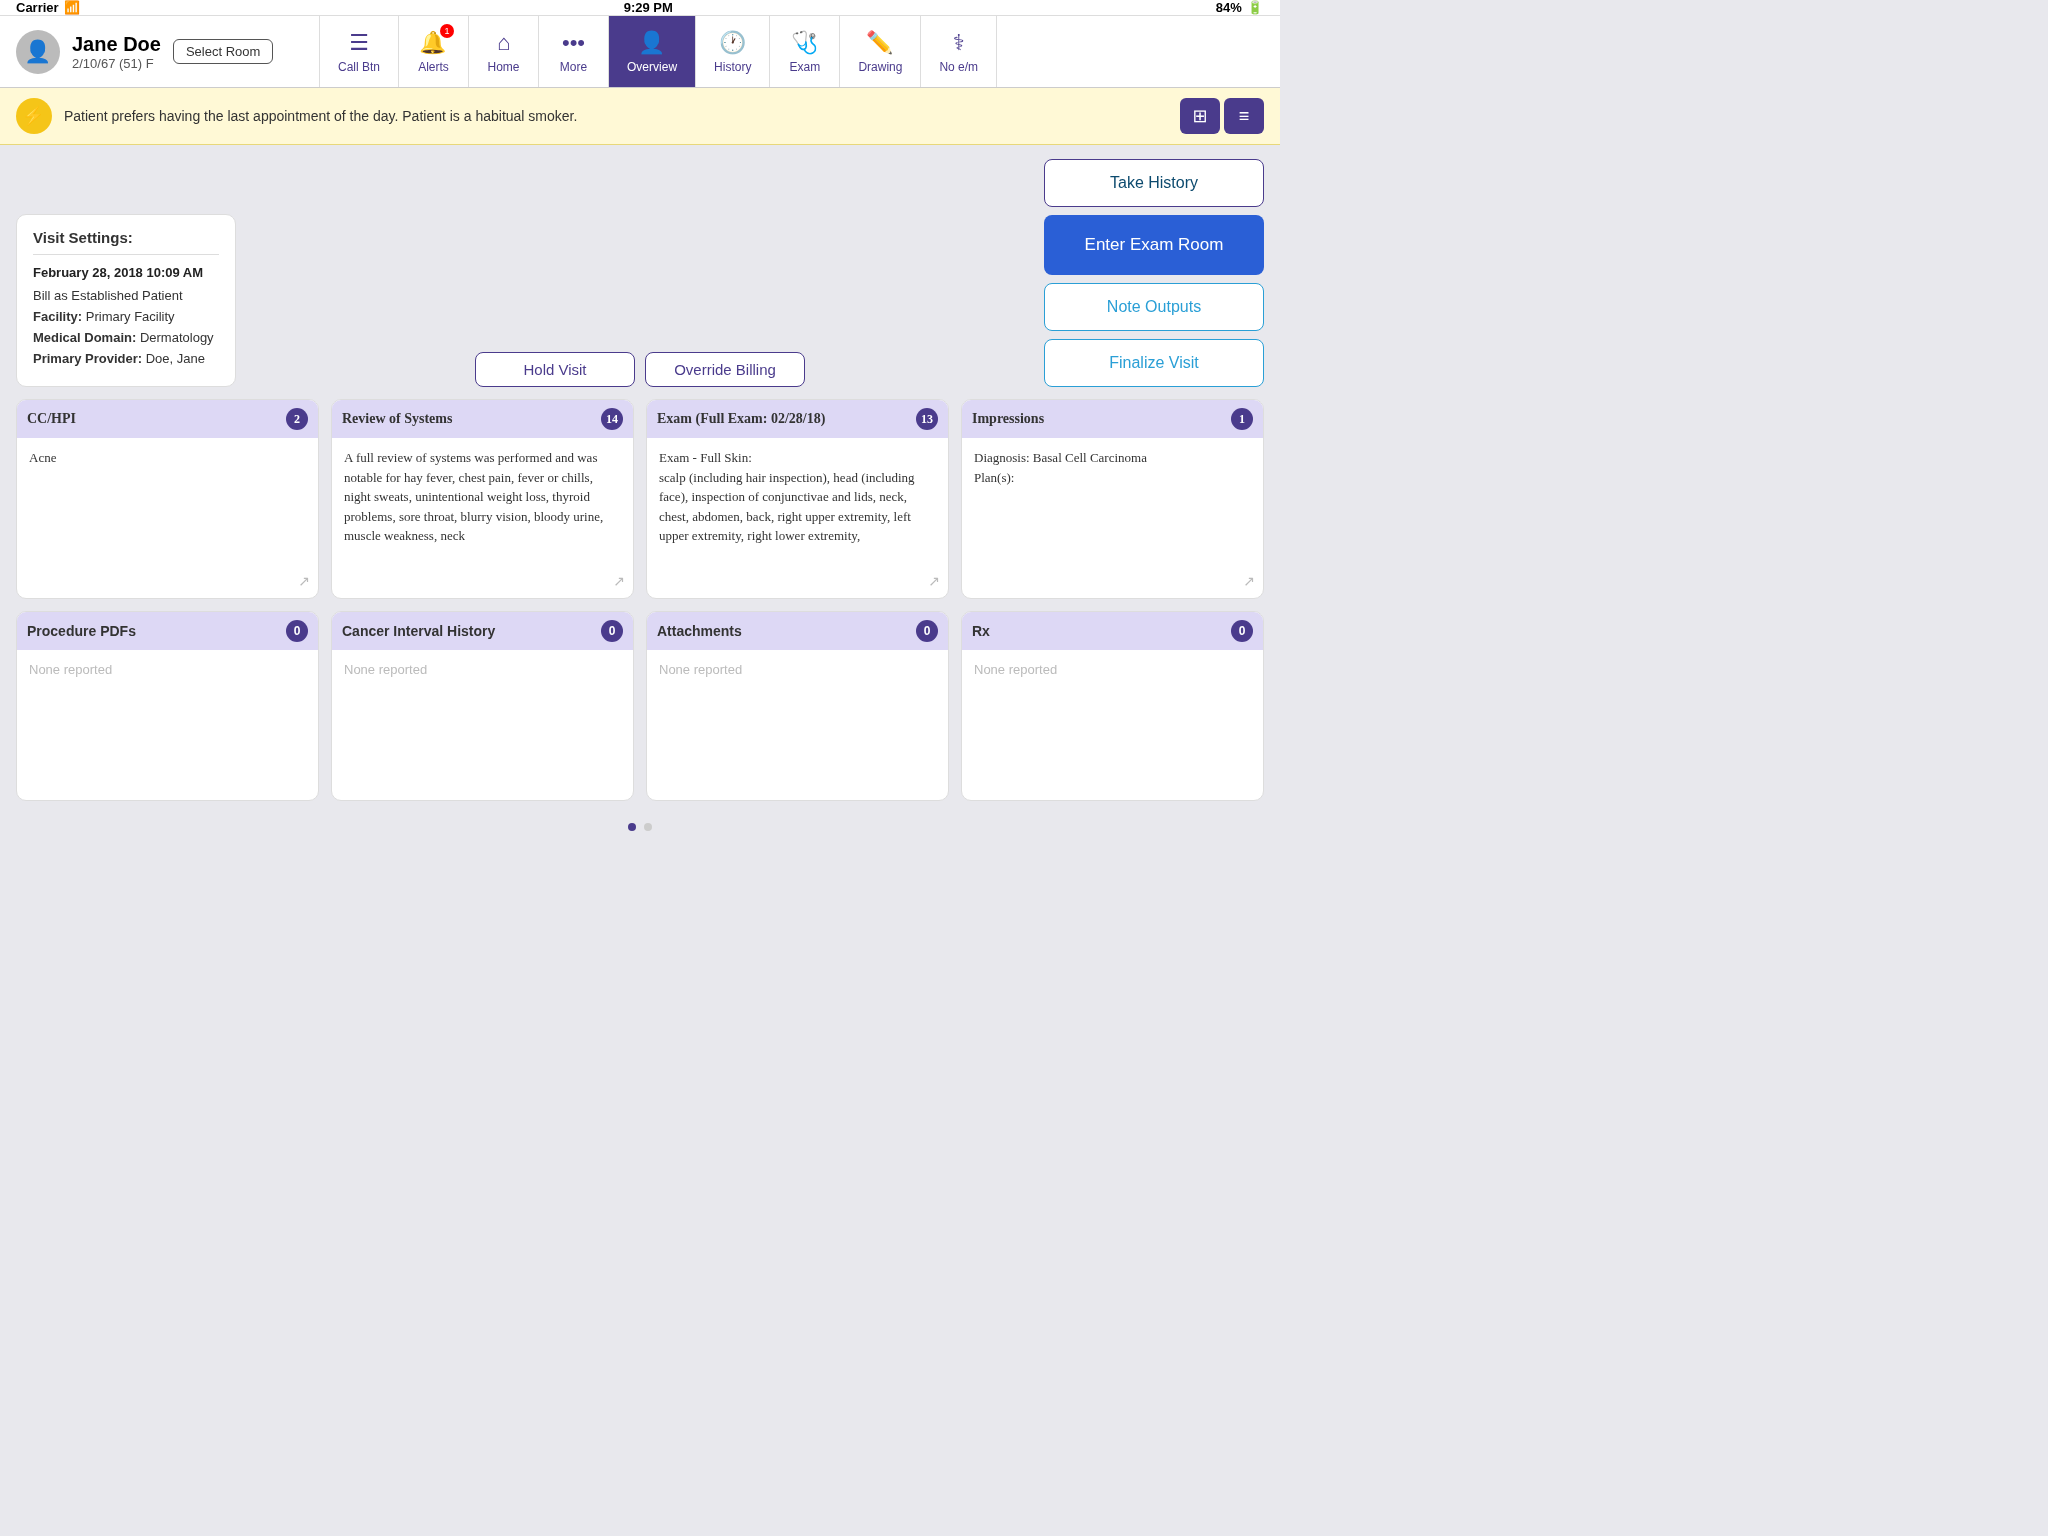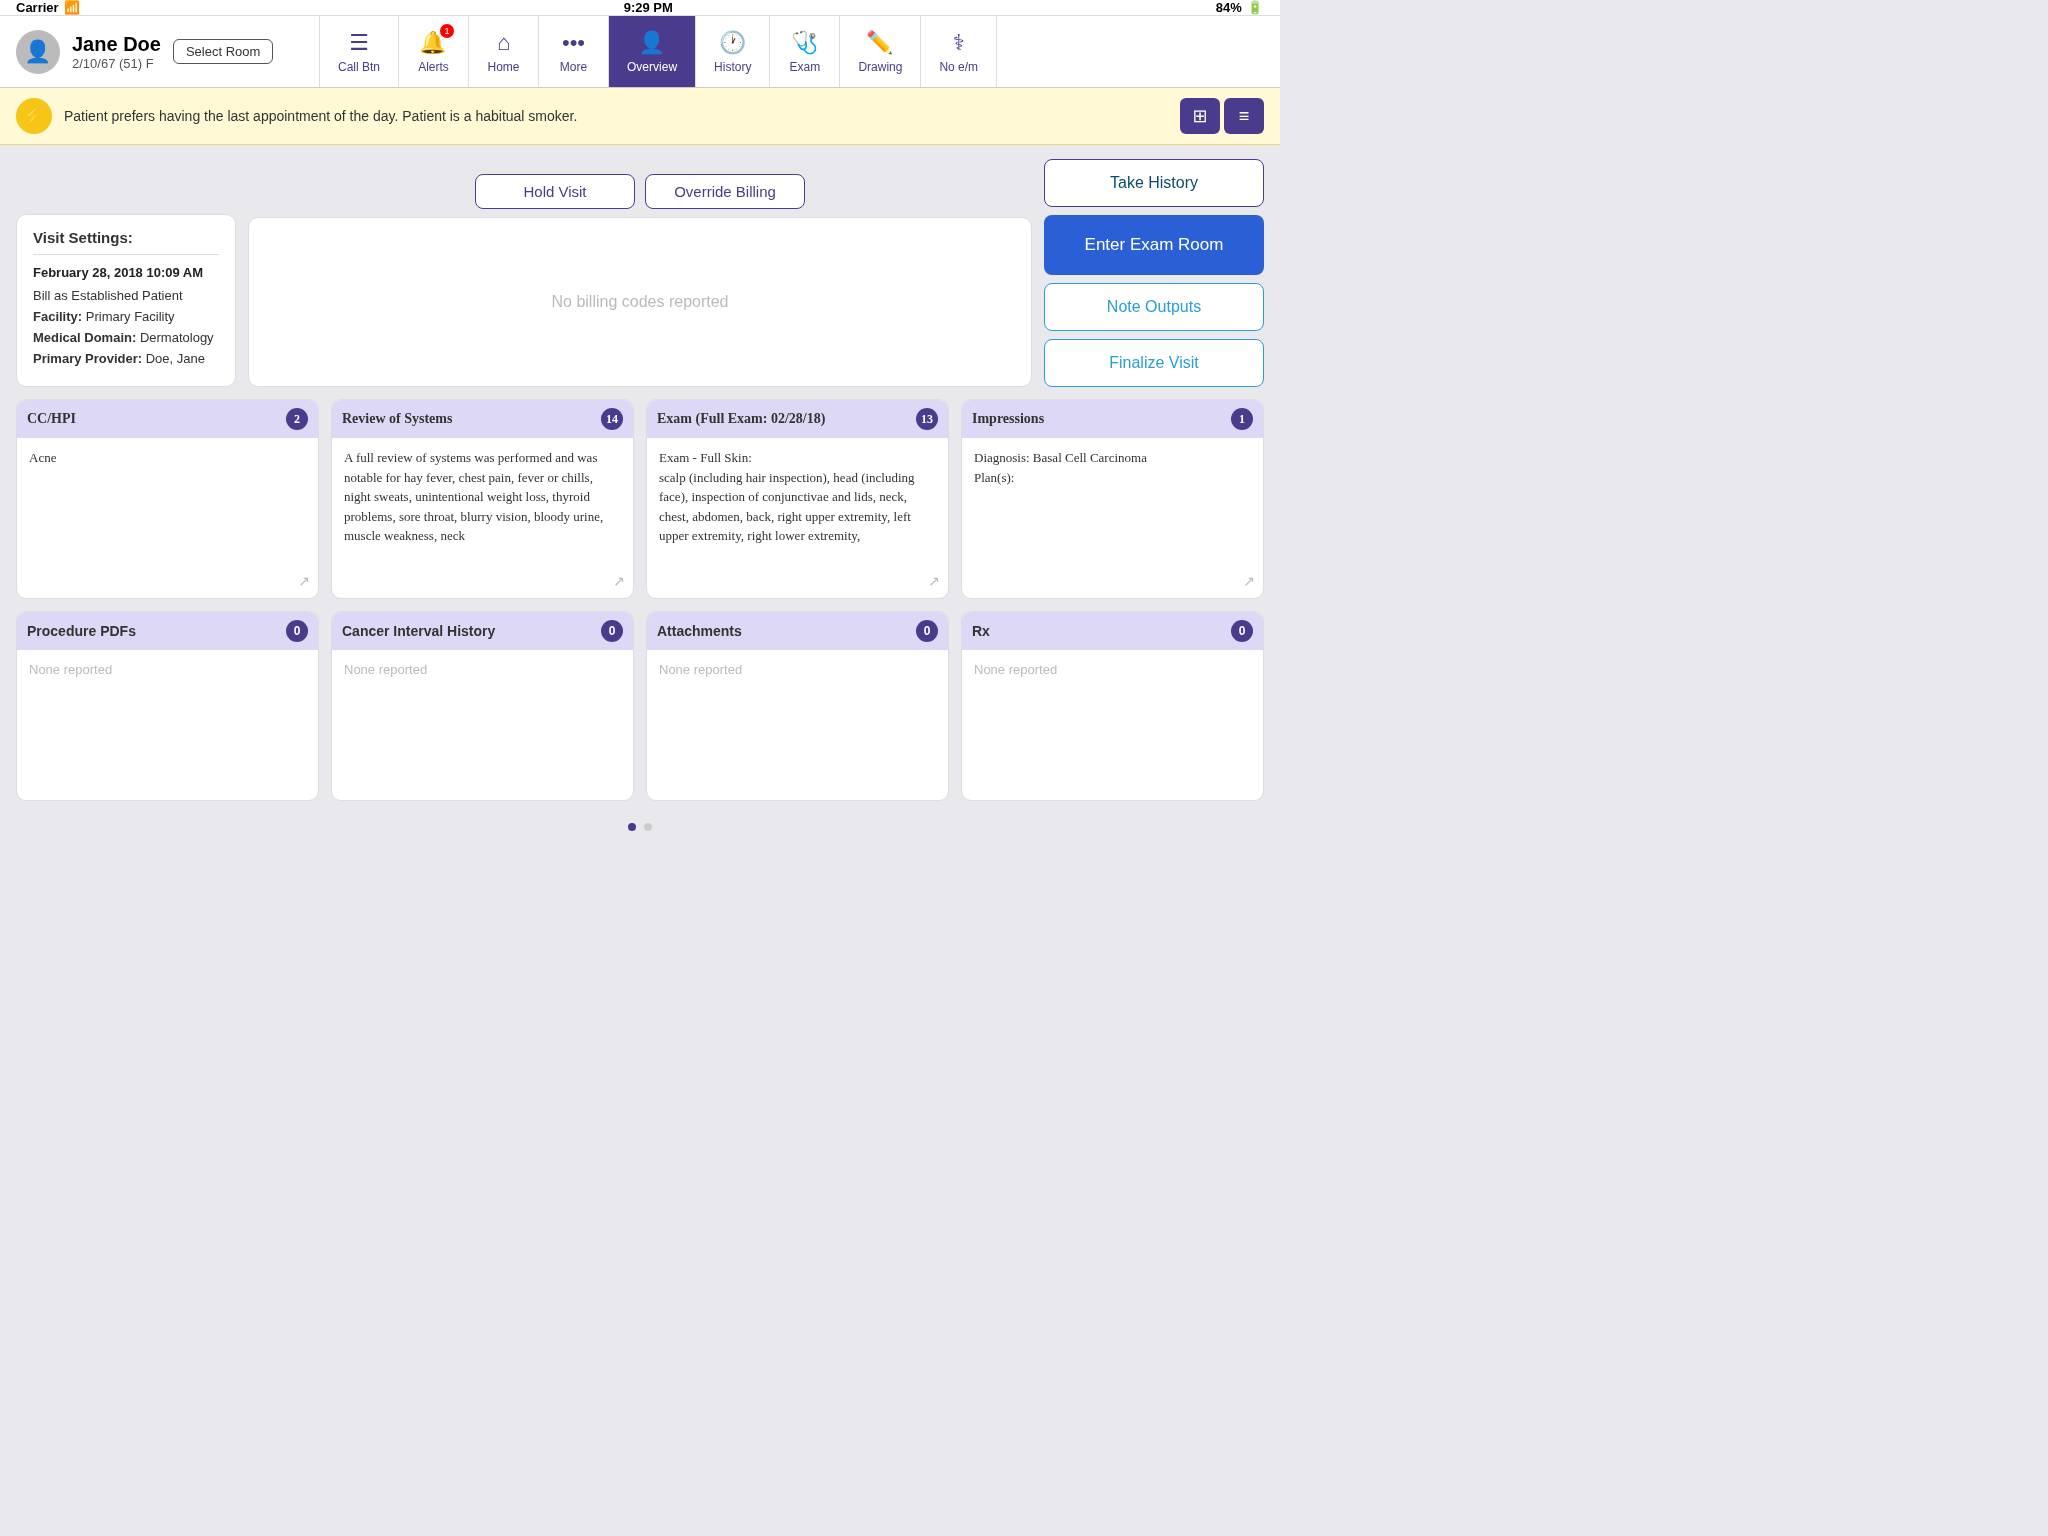--- a/index.html
+++ b/index.html
@@ -459,23 +459,20 @@
       <div class="visit-field">
         <span class="visit-field-label">Primary Provider: </span><span>Doe, Jane</span>
       </div>
     </div>
 
     <div class="billing-section">
       <div class="billing-actions">
         <button class="outline-btn">Hold Visit</button>
         <button class="outline-btn">Override Billing</button>
       </div>
-      <div class="billing-box">
-        <span class="billing-empty">No billing codes reported</span>
-      </div>
     </div>
 
     <div class="right-actions">
       <button class="action-btn outline">Take History</button>
       <button class="action-btn solid-blue">Enter Exam Room</button>
       <button class="action-btn outline-blue">Note Outputs</button>
       <button class="action-btn outline-blue">Finalize Visit</button>
     </div>
   </div>
 

